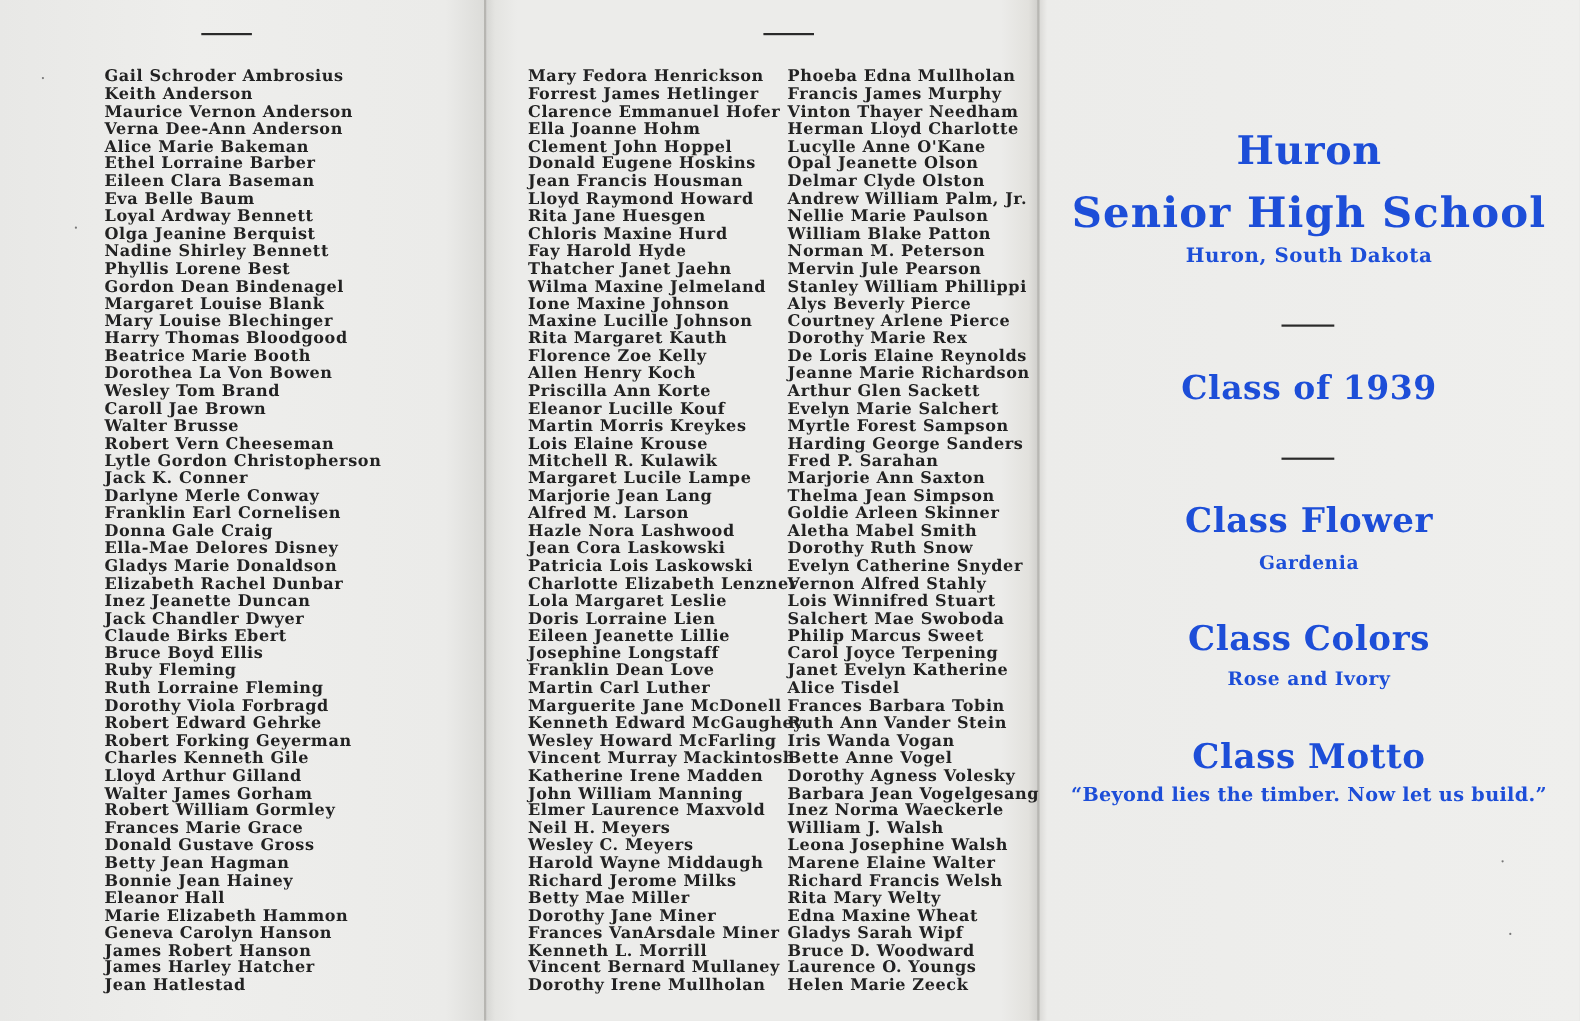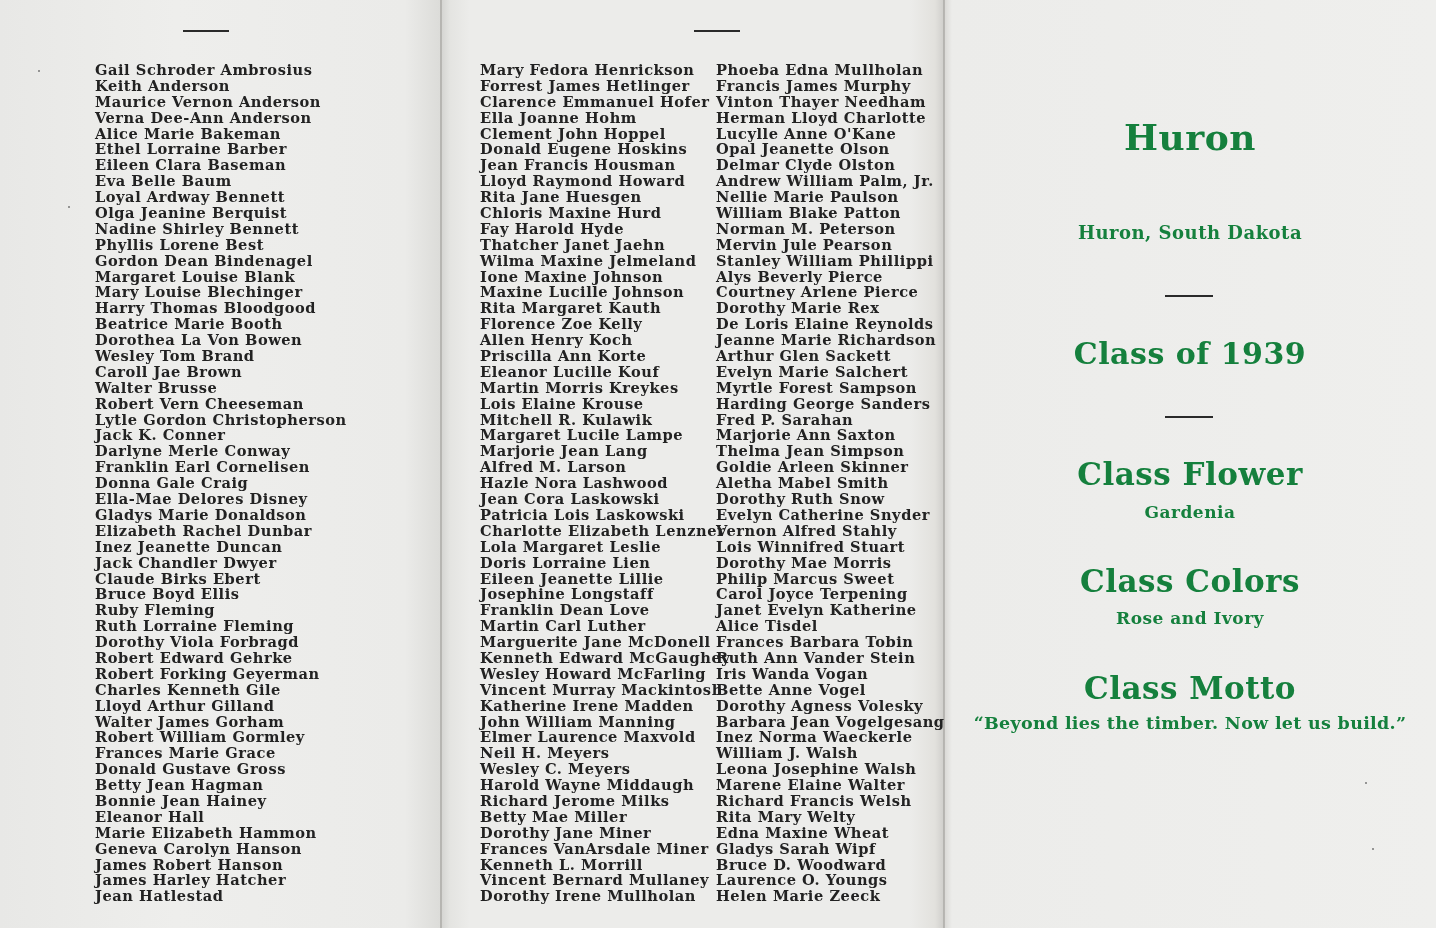--- a/index.html
+++ b/index.html
@@ -78,21 +78,21 @@
     .col-2 { left: 480px; }
     .col-3 { left: 716px; }
 
     .cover {
       position: absolute;
       left: 944px;
       top: 0;
       width: 492px;
       height: 928px;
       text-align: center;
-      color: #15803d;
+      color: #1d4ed8;
     }
     .blackletter {
       font-family: "DejaVu Serif", serif;
       font-weight: bold;
       letter-spacing: 0.5px;
     }
     .cover-line {
       position: absolute;
       left: 0;
       width: 492px;
@@ -276,21 +276,21 @@
     <li>Harding George Sanders</li>
     <li>Fred P. Sarahan</li>
     <li>Marjorie Ann Saxton</li>
     <li>Thelma Jean Simpson</li>
     <li>Goldie Arleen Skinner</li>
     <li>Aletha Mabel Smith</li>
     <li>Dorothy Ruth Snow</li>
     <li>Evelyn Catherine Snyder</li>
     <li>Vernon Alfred Stahly</li>
     <li>Lois Winnifred Stuart</li>
-    <li>Dorothy Mae Morris</li>
+    <li>Salchert Mae Swoboda</li>
     <li>Philip Marcus Sweet</li>
     <li>Carol Joyce Terpening</li>
     <li>Janet Evelyn Katherine</li>
     <li>Alice Tisdel</li>
     <li>Frances Barbara Tobin</li>
     <li>Ruth Ann Vander Stein</li>
     <li>Iris Wanda Vogan</li>
     <li>Bette Anne Vogel</li>
     <li>Dorothy Agness Volesky</li>
     <li>Barbara Jean Vogelgesang</li>
@@ -302,20 +302,21 @@
     <li>Rita Mary Welty</li>
     <li>Edna Maxine Wheat</li>
     <li>Gladys Sarah Wipf</li>
     <li>Bruce D. Woodward</li>
     <li>Laurence O. Youngs</li>
     <li>Helen Marie Zeeck</li>
   </ul>
 
 <div class="cover">
   <div class="cover-line blackletter school-name-1">Huron</div>
+  <div class="cover-line blackletter school-name-2">Senior High School</div>
   <div class="cover-line blackletter school-location">Huron, South Dakota</div>
 
   <div class="rule rule-1"></div>
   <div class="cover-line blackletter class-year">Class of 1939</div>
   <div class="rule rule-2"></div>
 
   <div class="cover-line blackletter heading flower-heading">Class Flower</div>
   <div class="cover-line blackletter sub flower-value">Gardenia</div>
 
   <div class="cover-line blackletter heading colors-heading">Class Colors</div>

